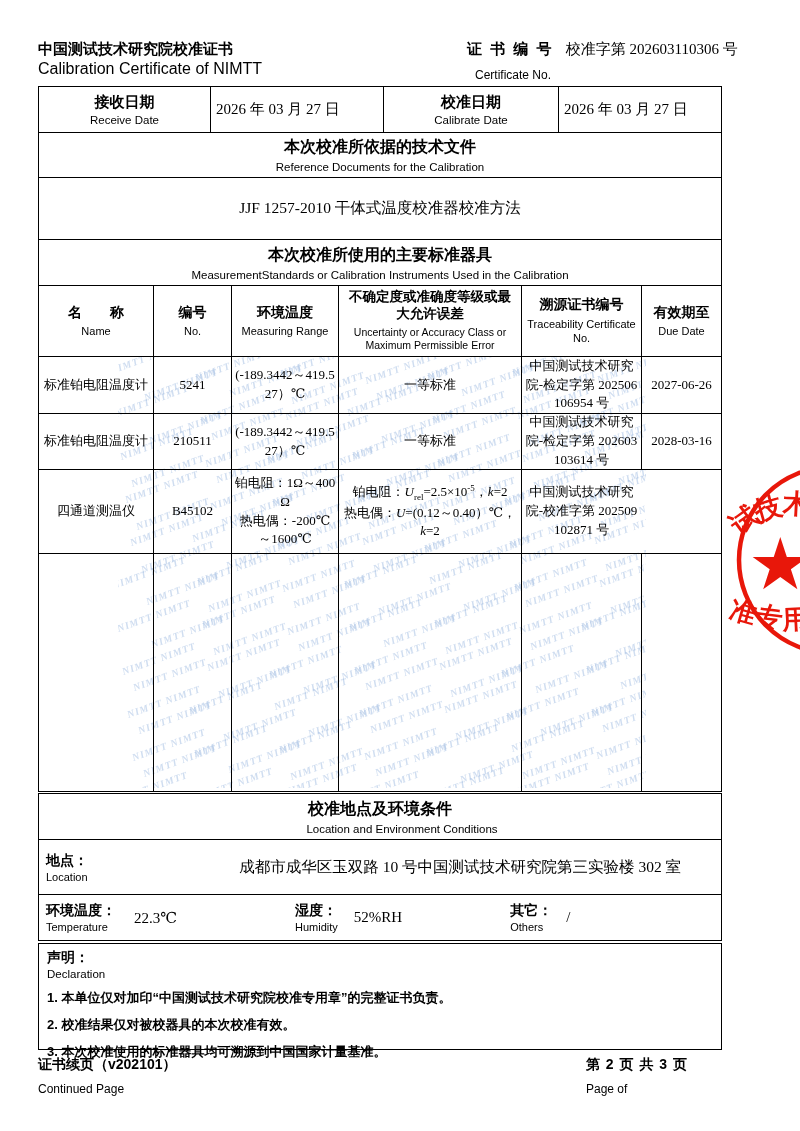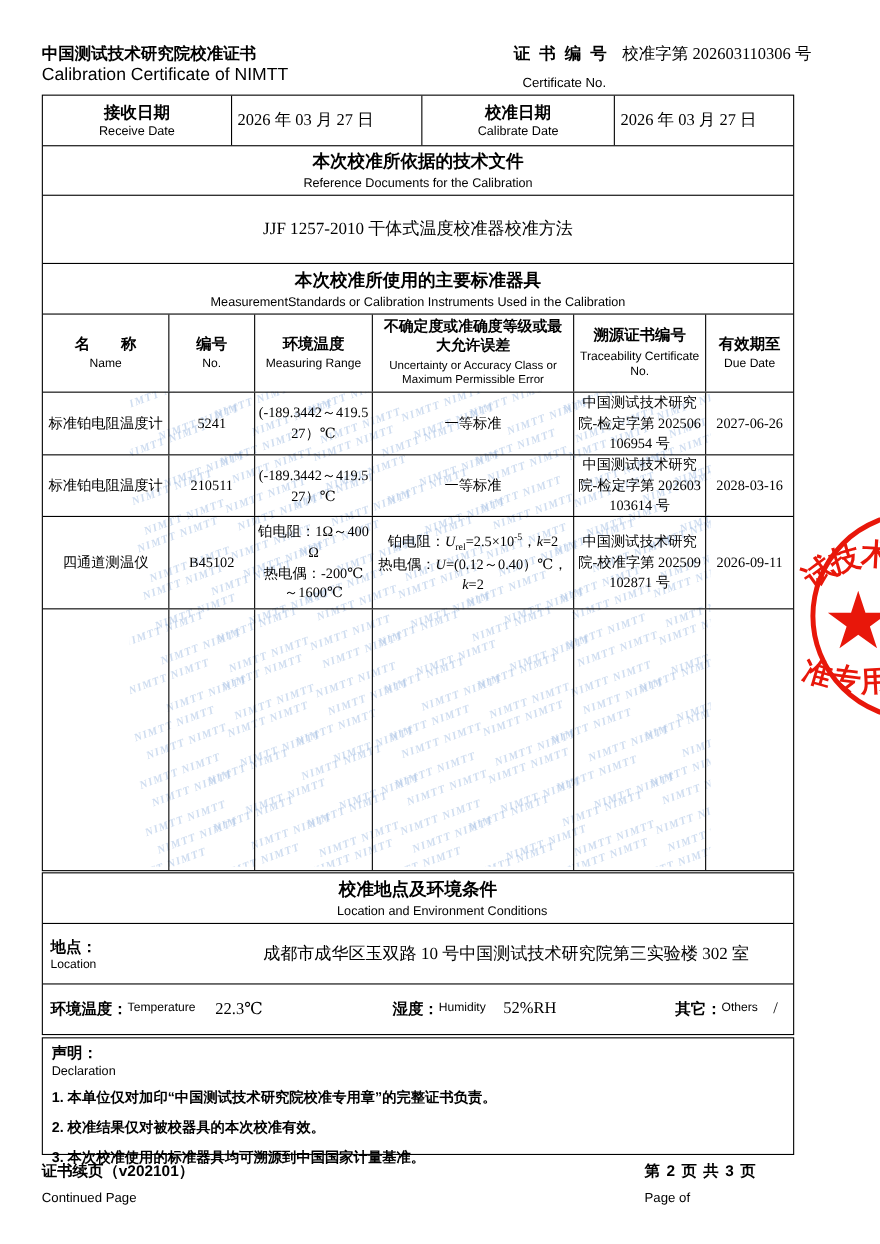--- a/index.html
+++ b/index.html
@@ -59,21 +59,21 @@
   .locbox { position:absolute; left:38px; top:793px; width:684px; border:1px solid #000; z-index:2; }
   .loc-hdr { height:45px; display:flex; flex-direction:column; align-items:center; justify-content:center; }
   .loc-hdr .cn { font-size:16px; font-weight:bold; }
   .loc-hdr .en { font-size:11.5px; margin-top:3px;margin-left:44px; }
   .loc-row { height:55px; border-top:1px solid #000; display:flex; align-items:center; }
   .loc-label { padding-left:7px; width:110px; }
   .loc-label .cn, .env-label .cn { font-size:14px; font-weight:bold; }
   .loc-label .en, .env-label .en { font-size:11px; margin-top:1px; }
   .loc-value { flex:1; text-align:right; font-size:15.5px; padding-right:40px; }
   .env-row { height:46px; border-top:1px solid #000; display:flex; align-items:center; }
-  .env-label { display:inline-flex; flex-direction:row; }
+  .env-label { display:inline-flex; flex-direction:column; }
   .env-val { font-size:15px; }
 
   
   .declbox { position:absolute; left:38px; top:943px; width:684px; height:107px; border:1px solid #000; padding:5px 8px; z-index:2; }
   .decl-cn { font-size:14px; font-weight:bold; }
   .decl-en { font-size:11.5px; margin-top:1px; }
   .decl-item { font-size:13px; font-weight:600; margin-top:9px; }
 
   
   .foot { position:absolute; left:38px; top:1056px; width:684px; display:flex; justify-content:space-between; z-index:2; }
@@ -332,21 +332,20 @@
       <div class="cell c3">
         <div class="brk">铂电阻：1Ω～400Ω</div>
         <div class="brk">热电偶：-200℃～1600℃</div>
       </div>
       <div class="cell c4 u-math">
         <div><span>铂电阻：</span><i>U</i><sub>rel</sub><span>=2.5×10</span><sup>-5</sup><span>，</span><i>k</i><span>=2</span></div>
         <div><span>热电偶：</span><i>U</i><span>=(0.12～0.40）℃，</span></div>
         <div><i>k</i><span>=2</span></div>
       </div>
       <div class="cell c5 brk">中国测试技术研究院-校准字第 202509102871 号</div>
-      <div class="cell c6">2026-09-11</div>
     </div>
 
     <div class="trow fillrow">
       <div class="cell c1"></div>
       <div class="cell c2"></div>
       <div class="cell c3"></div>
       <div class="cell c4"></div>
       <div class="cell c5"></div>
       <div class="cell c6"></div>
     </div>

